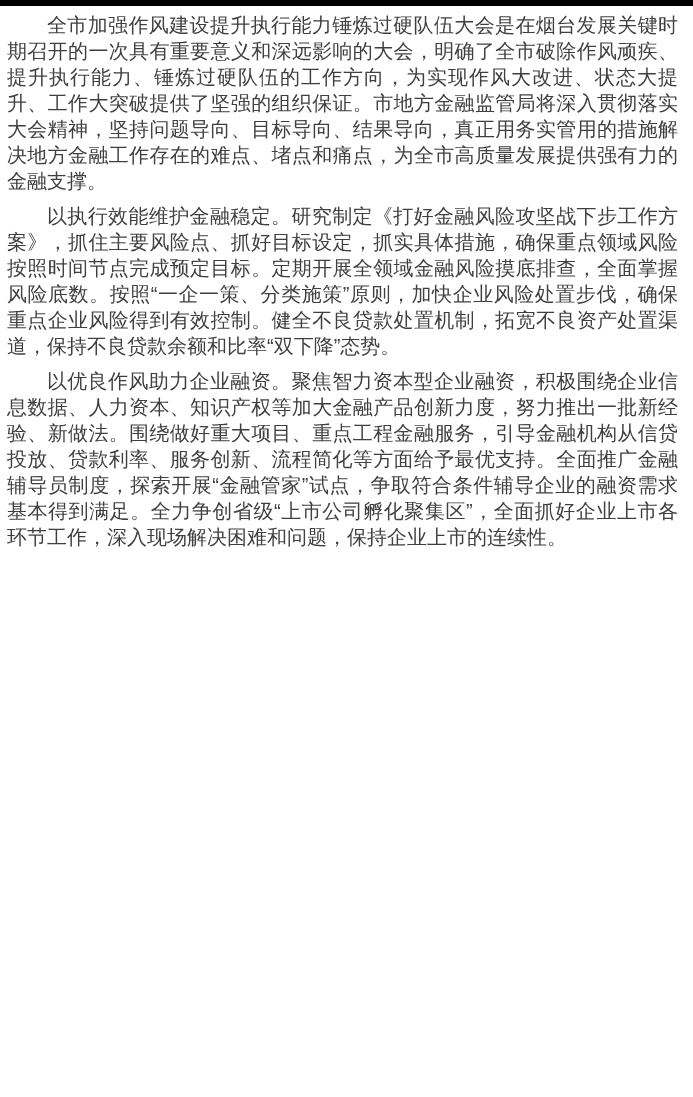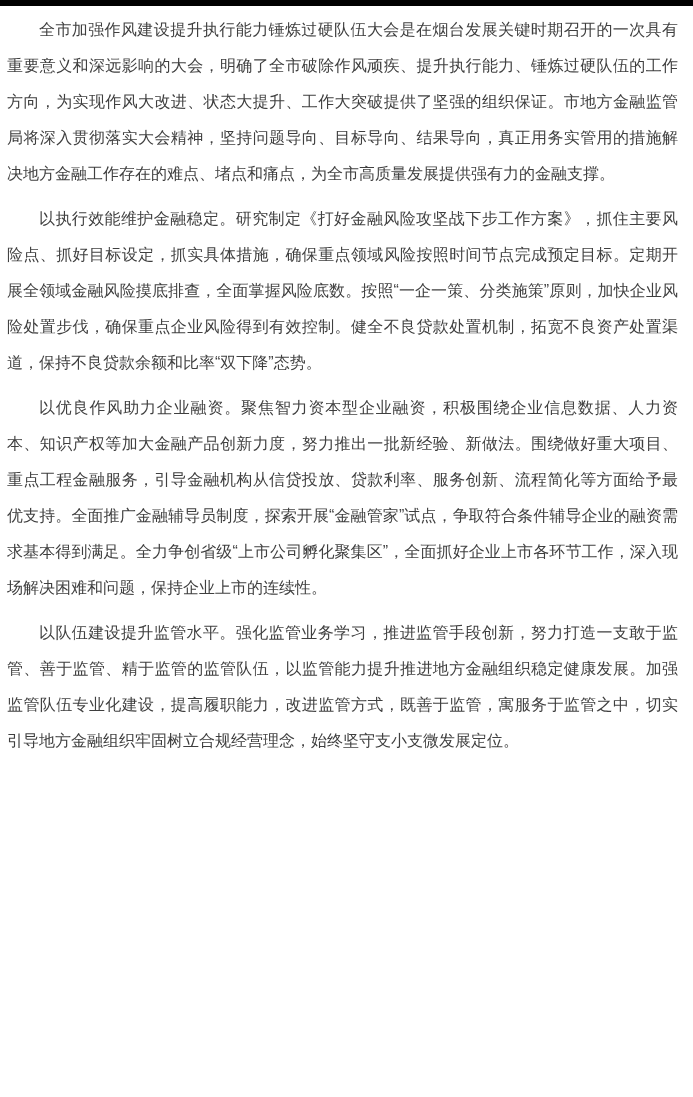--- a/index.html
+++ b/index.html
@@ -18,32 +18,31 @@
     height: 6px;
     background: #000000;
   }
   .doc {
     box-sizing: border-box;
     width: 693px;
     padding: 6px 7px 0 7px;
   }
   .doc p {
     margin: 0 8px 9px 0;
-    font-size: 16px;
-    line-height: 36px;
+    font-size: 20px;
+    line-height: 26px;
     color: #3f3f3f;
     text-align: justify;
     text-indent: 2em;
     word-break: break-all;
     letter-spacing: 0px;
   }
 </style>
 </head>
 <body>
 
 <div class="top-bar"></div>
 
 <article class="doc">
   <p>全市加强作风建设提升执行能力锤炼过硬队伍大会是在烟台发展关键时期召开的一次具有重要意义和深远影响的大会，明确了全市破除作风顽疾、提升执行能力、锤炼过硬队伍的工作方向，为实现作风大改进、状态大提升、工作大突破提供了坚强的组织保证。市地方金融监管局将深入贯彻落实大会精神，坚持问题导向、目标导向、结果导向，真正用务实管用的措施解决地方金融工作存在的难点、堵点和痛点，为全市高质量发展提供强有力的金融支撑。</p>
   <p>以执行效能维护金融稳定。研究制定《打好金融风险攻坚战下步工作方案》，抓住主要风险点、抓好目标设定，抓实具体措施，确保重点领域风险按照时间节点完成预定目标。定期开展全领域金融风险摸底排查，全面掌握风险底数。按照“一企一策、分类施策”原则，加快企业风险处置步伐，确保重点企业风险得到有效控制。健全不良贷款处置机制，拓宽不良资产处置渠道，保持不良贷款余额和比率“双下降”态势。</p>
   <p>以优良作风助力企业融资。聚焦智力资本型企业融资，积极围绕企业信息数据、人力资本、知识产权等加大金融产品创新力度，努力推出一批新经验、新做法。围绕做好重大项目、重点工程金融服务，引导金融机构从信贷投放、贷款利率、服务创新、流程简化等方面给予最优支持。全面推广金融辅导员制度，探索开展“金融管家”试点，争取符合条件辅导企业的融资需求基本得到满足。全力争创省级“上市公司孵化聚集区”，全面抓好企业上市各环节工作，深入现场解决困难和问题，保持企业上市的连续性。</p>
-  <p>以队伍建设提升监管水平。强化监管业务学习，推进监管手段创新，努力打造一支敢于监管、善于监管、精于监管的监管队伍，以监管能力提升推进地方金融组织稳定健康发展。加强监管队伍专业化建设，提高履职能力，改进监管方式，既善于监管，寓服务于监管之中，切实引导地方金融组织牢固树立合规经营理念，始终坚守支小支微发展定位。</p>
 </article>
 
 </body></html>

